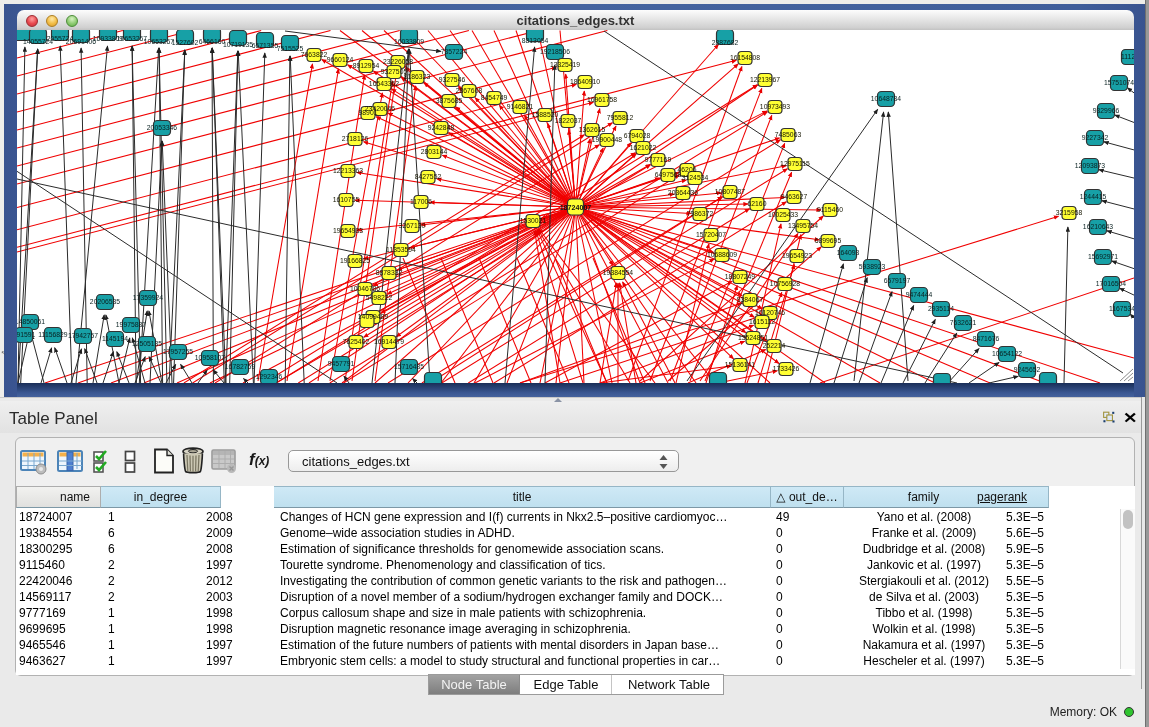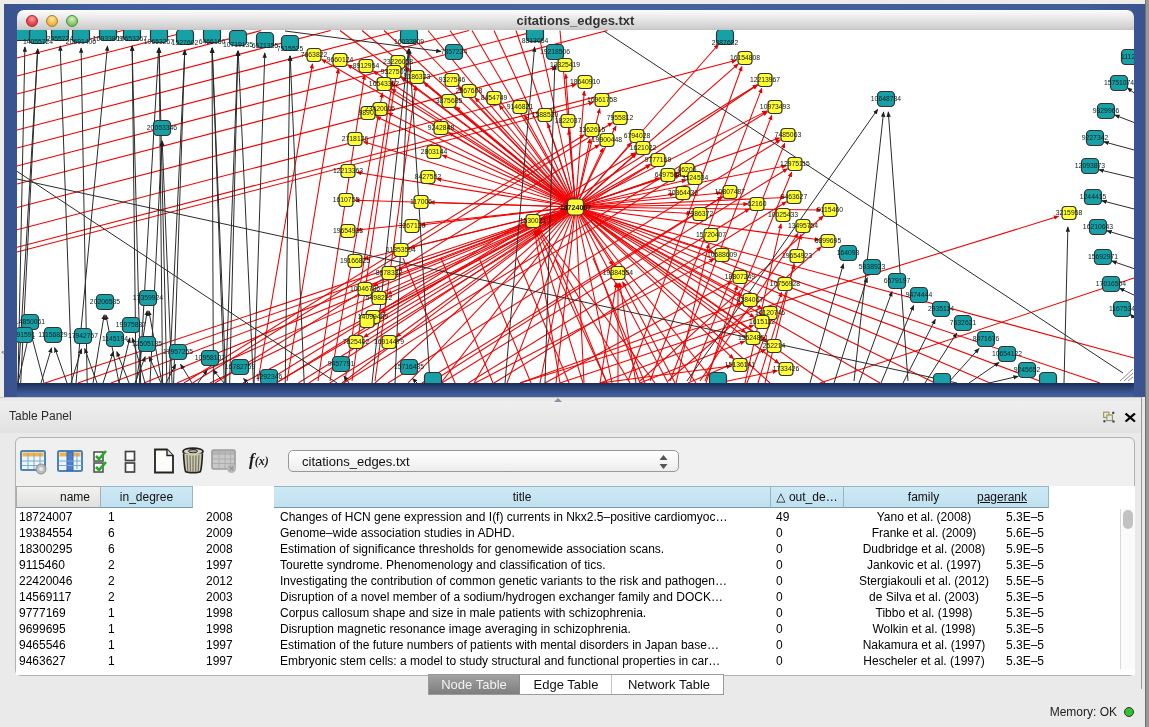--- a/index.html
+++ b/index.html
@@ -11,21 +11,21 @@
 .tl{position:absolute;top:5px;width:12px;height:12px;border-radius:50%;}
 #tlr{left:9px;background:radial-gradient(circle at 50% 30%,#ffa0a0,#e8484e 55%,#c3353c);border:1px solid #9e2b31;}
 #tly{left:29px;background:radial-gradient(circle at 50% 30%,#ffe9a8,#f2bd46 55%,#d89a2b);border:1px solid #ad7e22;}
 #tlg{left:49px;background:radial-gradient(circle at 50% 30%,#d6f2c2,#8ecb72 55%,#5fae46);border:1px solid #4c8c38;}
 #canvas{position:absolute;left:17px;top:30px;width:1117px;height:353px;background:#fff;overflow:hidden;}
 #grip{position:absolute;left:554px;top:398px;z-index:20;width:0;height:0;border-left:4px solid transparent;border-right:4px solid transparent;border-bottom:4px solid #8a93a5;}
 #lmark{position:absolute;left:1px;top:349px;font-size:6px;color:#444;}
 #rdark{position:absolute;left:1145px;top:0;width:4px;height:727px;background:#989898;border-left:1px solid #6f6f6f;z-index:50;}
 #tp{position:absolute;left:0;top:397px;width:1149px;height:330px;background:#eaeaea;border-top:1px solid #c9c9c9;}
 #tph{position:absolute;left:0;top:401px;width:1149px;height:32px;background:linear-gradient(#efefef,#e2e2e2);}
-#tph .t{position:absolute;left:9px;top:8px;font-size:12px;color:#2b2b2b;}
+#tph .t{position:absolute;left:9px;top:8px;font-size:17px;color:#2b2b2b;}
 #tpx{position:absolute;left:1124px;top:409px;font-size:15px;font-weight:bold;color:#000;transform:scaleX(1.15);}
 #tpf{position:absolute;right:33px;top:411px;width:12px;height:12px;}
 #panel{position:absolute;left:15px;top:437px;width:1120px;height:239px;background:#f0f0f0;border:1px solid #b2b2b2;border-radius:6px;}
 #combo{position:absolute;left:288px;top:450px;width:391px;height:22px;border:1px solid #989898;border-radius:5px;background:linear-gradient(#ffffff,#ededed);}
 #combo .ct{position:absolute;left:13px;top:3px;font-size:13px;color:#111;}
 #thead{position:absolute;left:16px;top:486px;height:22px;width:1104px;background:#fff;}
 .hc{position:absolute;top:0;height:22px;background:linear-gradient(#cfe9f6,#bfe0ef);border-right:1px solid #96b6c6;border-top:1px solid #96b6c6;border-bottom:1px solid #7d98a6;font-size:12px;color:#111;text-align:center;line-height:21px;}
 .hg{background:linear-gradient(#f2f2f0,#e0e0de);border-right:1px solid #adadad;border-top:1px solid #adadad;border-left:1px solid #adadad;padding-left:33px;}
 .trow{position:absolute;left:16px;width:1104px;height:16px;font-size:12px;color:#000;background:#fff;}
 .trow span{position:absolute;top:1px;white-space:nowrap;overflow:hidden;}
@@ -680,31 +680,31 @@
  <g stroke="#adadad" stroke-width="1">
       <line x1="2" y1="10" x2="23" y2="10"></line>
       <line x1="2" y1="14.5" x2="23" y2="14.5"></line>
       <line x1="8" y1="2" x2="8" y2="19"></line>
       <line x1="14" y1="2" x2="14" y2="19"></line>
       <line x1="19.5" y1="2" x2="19.5" y2="19"></line>
     </g>
  <circle cx="20.5" cy="19.5" r="4.5" fill="#b9b9b9"></circle>
     <path d="M18.5 17.5 L22.5 21.5 M22.5 17.5 L18.5 21.5" stroke="#979797" stroke-width="1.4"></path>
 </svg>
-<div style="position:absolute;left:249px;top:450px;font-size:17px;font-style:italic;font-weight:bold;font-family:Liberation Serif, serif;color:#1a1a1a;">f<span style="font-size:12px;">(x)</span></div>
+<div style="position:absolute;left:249px;top:450px;font-size:17px;font-style:italic;font-weight:bold;font-family:Liberation Sans, sans-serif;color:#1a1a1a;">f<span style="font-size:12px;">(x)</span></div>
 <div id="combo">
     <span class="ct">citations_edges.txt</span>
 <svg style="position:absolute;right:10px;top:4px" width="9" height="14" viewBox="0 0 9 14">
       <path d="M4.5 0 L8.5 5 L0.5 5 z" fill="#555"></path>
       <path d="M4.5 14 L8.5 9 L0.5 9 z" fill="#555"></path>
     </svg>
 </div>
 <div id="thead">
 <span class="hc hg" style="left:0px;width:85px;">name</span>
-<span class="hc" style="left:85px;width:92px;">in_degree</span>
+<span class="hc" style="left:85px;width:120px;">in_degree</span>
 <span class="hc" style="left:169px;width:73px;margin-top:25px;">year</span>
 <span class="hc" style="left:258px;width:497px;">title</span>
 <span class="hc" style="left:755px;width:73px;">△ out_de…</span>
 <span class="hc" style="left:828px;width:160px;">family</span>
 <span class="hc" style="left:940px;width:93px;text-decoration:underline;">pagerank</span>
 </div>
 <div class="trow" style="top:509px">
 <span class="c-name">18724007</span>
     <span class="c-ind">1</span>
     <span class="c-year">2008</span>

